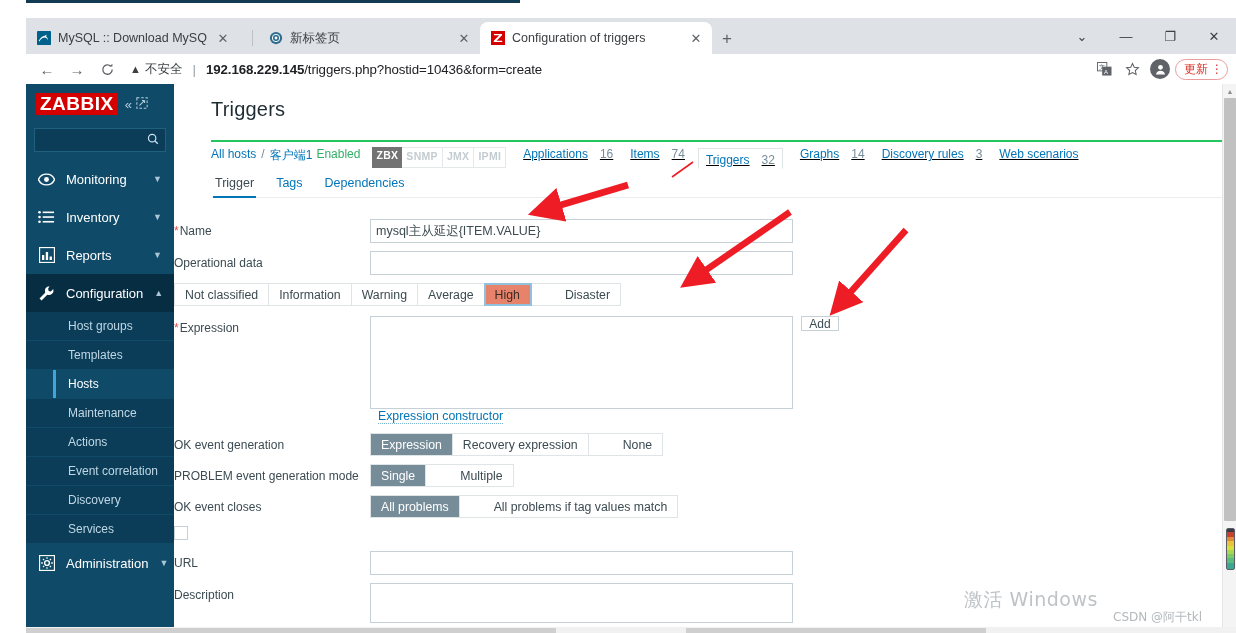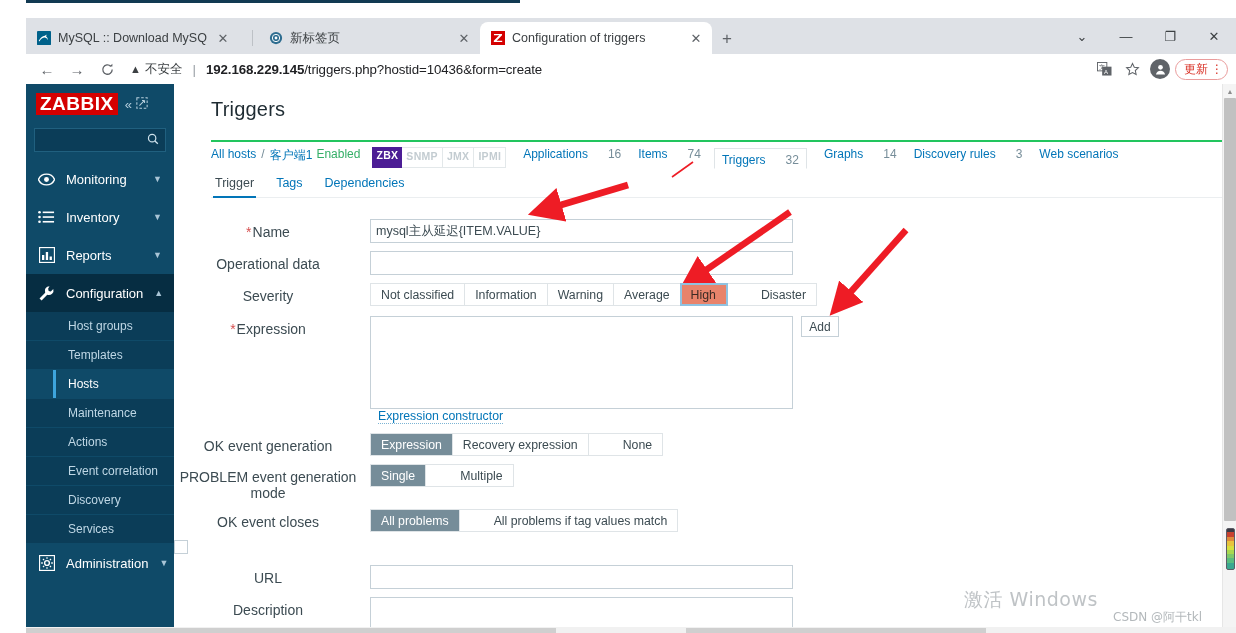--- a/index.html
+++ b/index.html
@@ -154,24 +154,24 @@
     margin:19px 0 0 37px; border-top:2px solid #22c55e;
     display:flex; height:28px; gap:0;
     font-size:12px; padding-top:5px;
   }
   .navbar a { color:#0275b8; text-decoration:none; white-space:nowrap; }
   .navbar .sep { color:#768d99; margin:0 5px; }
   .navbar .enabled { color:#34af67; margin-left:4px; }
   .iftags { display:flex; margin-left:12px; }
   .iftag {
     font-size:10.5px; font-weight:bold; padding:2px 4px; color:#ffffff;
-    background:#4c1d95; letter-spacing:0.3px;
+    background:#737373; letter-spacing:0.3px;
   }
   .iftag.off { background:#ffffff; color:#c3ccd1; border:1px solid #e3e8ea; border-left:none; }
-  .navbar .nbitem { margin-left:17px; display:flex; align-items:baseline; gap:20px; }
+  .navbar .nbitem { margin-left:17px; display:flex; align-items:baseline; gap:12px;text-decoration:underline; }
   .navbar .nbcount { color:#768d99; }
   .navbar .nbitem.current {
     background:#ffffff; border:1px solid #dfe4e7; border-bottom-color:#fff;
     padding:4px 7px; margin-left:13px; position:relative; top:1px;
   }
   .navbar .nbitem.current a { color:#0275b8; }
 
   .subtabs {
     margin-left:37px; display:flex; gap:0; font-size:12.5px;
     border-bottom:1px solid #ebeef0; width:calc(100% - 37px);
@@ -180,22 +180,22 @@
   .subtab:first-child { padding-left:4px; }
   .subtab.active { color:#3c4b52; }
   .subtab.active::after {
     content:""; position:absolute; left:2px; right:9px; bottom:-1px; height:2px; background:#0275b8;
   }
 
   
   .form { margin-top:21px; font-size:12.5px; color:#3c4b52; }
   .frow { display:flex; align-items:flex-start; margin-bottom:8px; }
   .flabel {
-    width:196px; flex:0 0 196px; text-align:center; padding-right:8px;
-    padding-top:5px; color:#3c4b52; font-size:14px;
+    width:196px; flex:0 0 196px; text-align:left; padding-right:8px;
+    padding-top:5px; color:#3c4b52; font-size:12px;
   }
   .req { color:#d64f4f; margin-right:1px; }
   .fctl { flex:1; display:flex; align-items:flex-start; gap:8px; }
   input.txt {
     height:24px; border:1px solid #c5d0d7; background:#fff;
     font-size:12.5px; color:#3c4b52; padding:0 5px; outline:none;
     font-family:"Liberation Sans", sans-serif;
   }
   .w420 { width:423px; }
   .seg { display:flex; border:1px solid #dfe4e7; height:23px; }
@@ -207,21 +207,21 @@
   .seg .sg.on { background:#768d99; color:#fff; }
   .seg .sg.high {
     background:#e8836b; color:#3c2a24; outline:2px solid #90c2e0; outline-offset:-1px;
     position:relative; z-index:2;
   }
   textarea.expr {
     width:423px; height:93px; border:1px solid #c5d0d7; resize:none; outline:none;
     font-family:"Liberation Sans", sans-serif; font-size:12.5px; background:#fff;
   }
   .addbtn {
-    width:38px; height:21px; border:1px solid #c5d0d7; background:#fff;
+    width:38px; height:15px; border:1px solid #c5d0d7; background:#fff;
     font-size:12px; color:#3c4b52; display:flex; align-items:center; justify-content:center;
   }
   .exprctor {
     margin-left:196px; padding-left:8px; margin-top:-4px; margin-bottom:10px;
     font-size:12.3px;
   }
   .exprctor a { color:#0275b8; border-bottom:1px dotted #7cb4d4; text-decoration:none; }
   .cbox { width:14px; height:14px; border:1px solid #c5d0d7; background:#fff; }
 
   
@@ -542,21 +542,20 @@
         </div>
 
         <div class="frow">
           <div class="flabel">Operational data</div>
           <div class="fctl">
             <input class="txt w420" type="text" value="" style="">
           </div>
         </div>
 
         <div class="frow" style="margin-bottom:10px;">
-          <div class="flabel">Severity</div>
           <div class="fctl">
             <div class="seg">
               <div class="sg">Not classified</div>
               <div class="sg">Information</div>
               <div class="sg">Warning</div>
               <div class="sg">Average</div>
               <div class="sg high">High</div>
               <div class="sg">Disaster</div>
             </div>
           </div>

